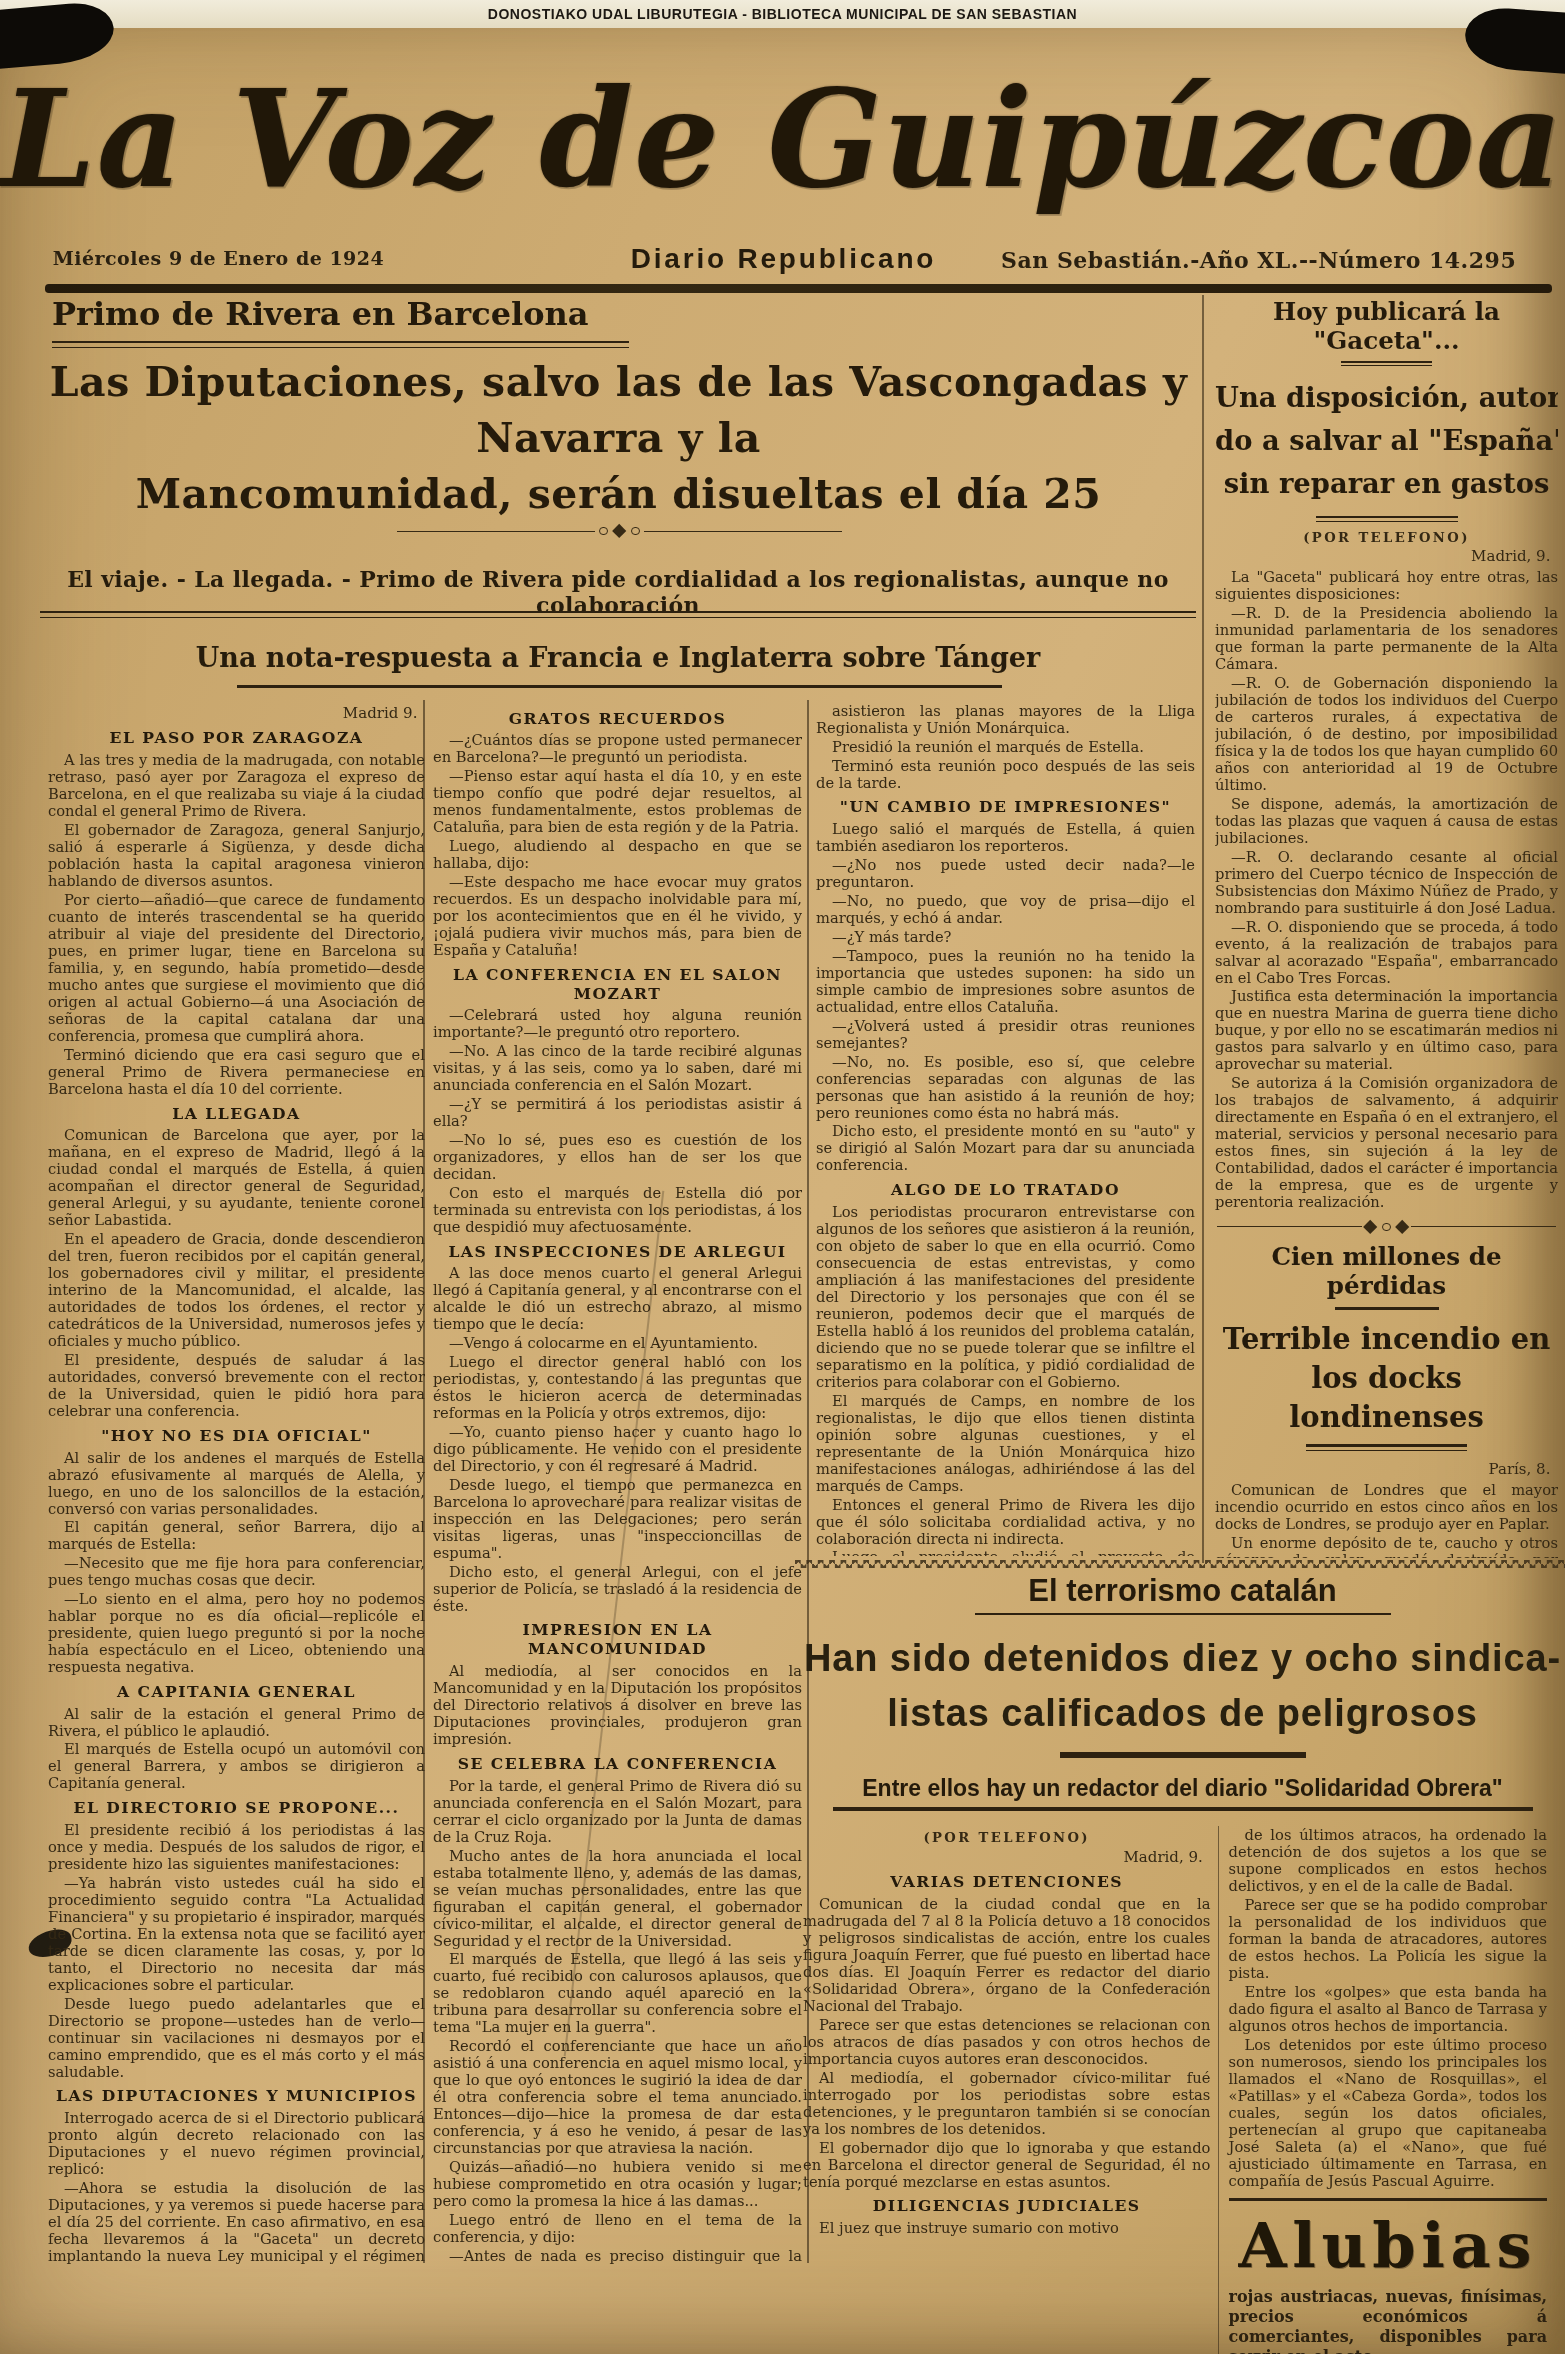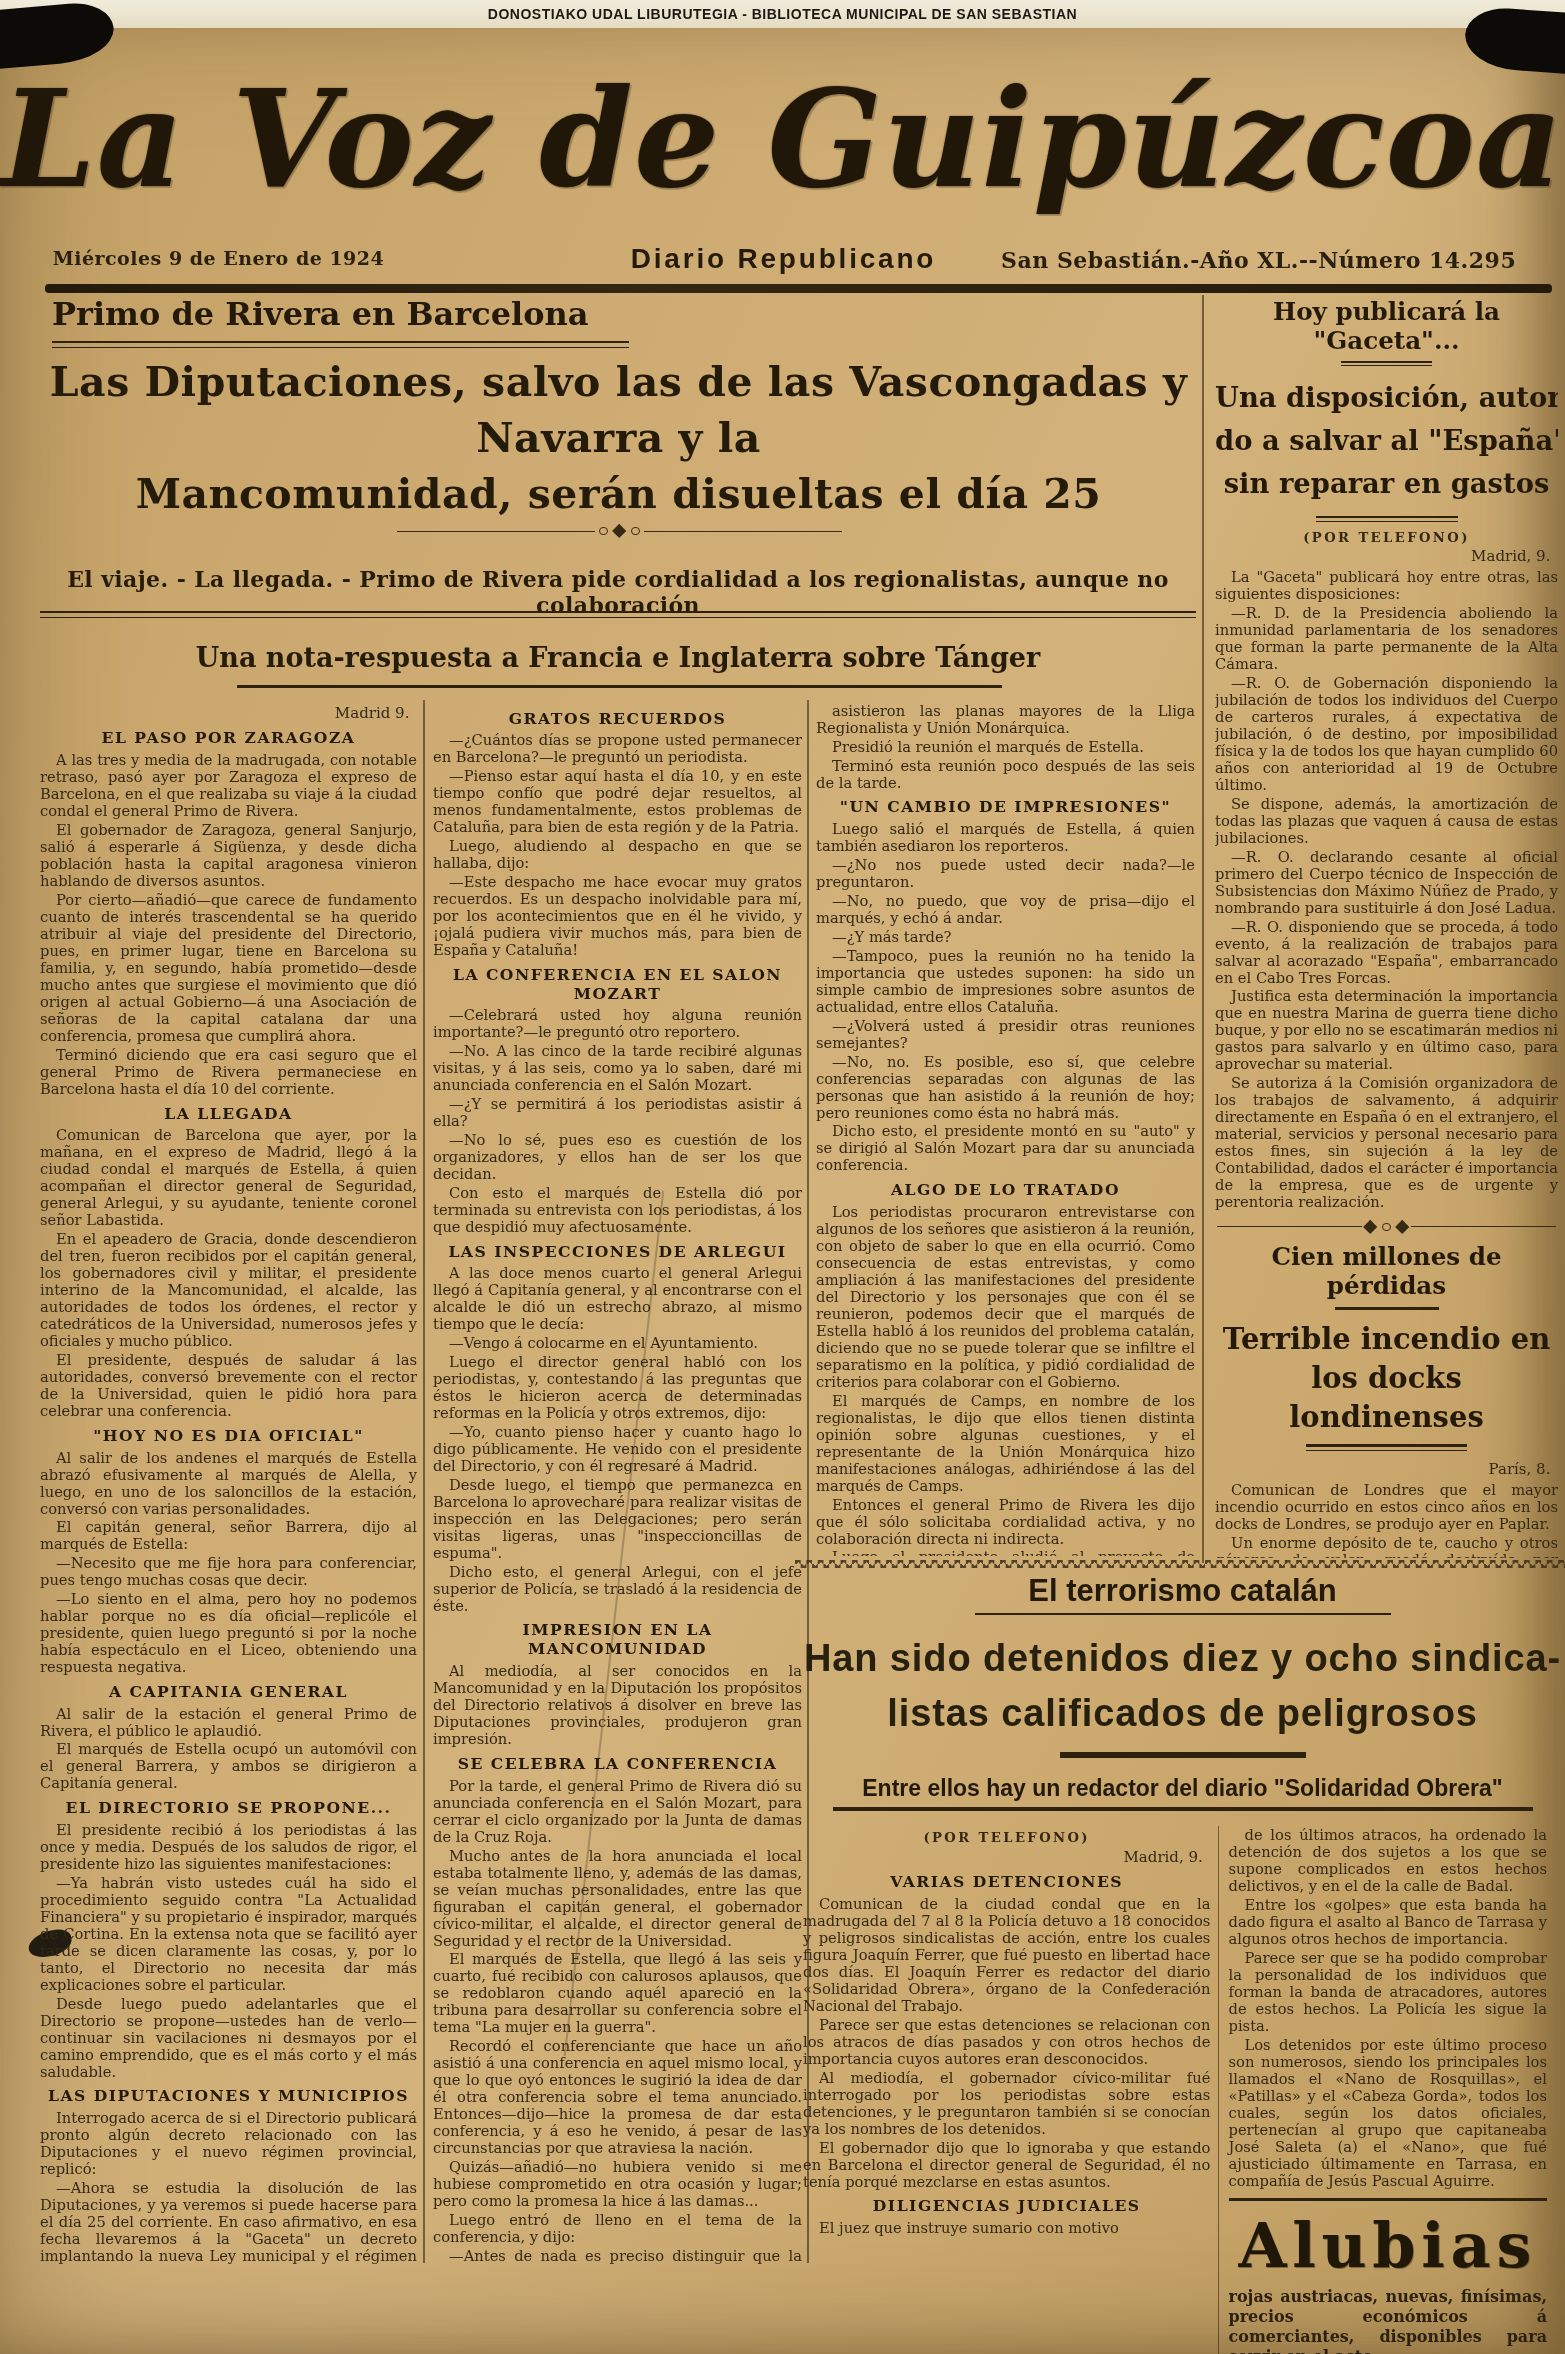--- a/index.html
+++ b/index.html
@@ -54,21 +54,21 @@
   .subhead1{position:absolute;left:40px;top:566px;width:1156px;text-align:center;
     font-size:22px;font-weight:bold;color:#261c0c;letter-spacing:0.4px;}
   .sh1-rule{position:absolute;left:40px;top:611px;width:1156px;height:6.6px;
     border-top:2.8px solid #2d2110;border-bottom:1.4px solid #2d2110;}
   .subhead2{position:absolute;left:40px;top:642px;width:1156px;text-align:center;
     font-size:27px;font-weight:bold;color:#261c0c;}
   .sh2-rule{position:absolute;left:237px;top:685px;width:765px;height:2.8px;background:#2d2110;}
 
   
   .bodycol{position:absolute;overflow:hidden;color:#33271442;}
-  .col1{left:40px;top:702px;width:377px;height:1563px;}
+  .col1{left:48px;top:702px;width:377px;height:1563px;}
   .col2{left:433px;top:702px;width:369px;height:1563px;}
   .col3{left:816px;top:702px;width:379px;height:854px;}
   .para{font-size:14.7px;line-height:17px;text-align:justify;text-indent:16px;margin:0 0 1.9px 0;color:#34281442;}
   .para,.xhead,.dateline,.telefono{color:#342814;}
   .xhead{font-size:15.6px;font-weight:bold;text-align:center;letter-spacing:1.5px;margin:6.6px 0 3.8px;color:#241a0b;}
   .dateline{font-size:15px;text-align:right;margin:1.9px 7.6px 2.8px 0;}
   .telefono{font-size:13.2px;text-align:center;letter-spacing:2.4px;font-weight:bold;margin:3.8px 0 2.8px;}
 
   
   .gaceta{position:absolute;left:1215px;top:297px;width:343px;height:1261px;overflow:hidden;}
@@ -286,22 +286,22 @@
           <div class="para" data-name="paragraph">Comunican de la ciudad condal que en la madrugada del 7 al 8 la Policía detuvo a 18 conocidos y peligrosos sindicalistas de acción, entre los cuales figura Joaquín Ferrer, que fué puesto en libertad hace dos días. El Joaquín Ferrer es redactor del diario «Solidaridad Obrera», órgano de la Confederación Nacional del Trabajo.</div>
           <div class="para" data-name="paragraph">Parece ser que estas detenciones se relacionan con los atracos de días pasados y con otros hechos de importancia cuyos autores eran desconocidos.</div>
           <div class="para" data-name="paragraph">Al mediodía, el gobernador cívico-militar fué interrogado por los periodistas sobre estas detenciones, y le preguntaron también si se conocían ya los nombres de los detenidos.</div>
           <div class="para" data-name="paragraph">El gobernador dijo que lo ignoraba y que estando en Barcelona el director general de Seguridad, él no tenía porqué mezclarse en estas asuntos.</div>
           <div class="xhead" data-name="section-heading">DILIGENCIAS JUDICIALES</div>
           <div class="para" data-name="paragraph">El juez que instruye sumario con motivo</div>
         </div>
       <div class="t-right" data-name="terror-column-right">
         <div data-name="terror-right-body">
             <div class="para" data-name="paragraph">de los últimos atracos, ha ordenado la detención de dos sujetos a los que se supone complicados en estos hechos delictivos, y en el de la calle de Badal.</div>
+            <div class="para" data-name="paragraph">Parece ser que se ha podido comprobar la personalidad de los individuos que forman la banda de atracadores, autores de estos hechos. La Policía les sigue la pista.</div>
             <div class="para" data-name="paragraph">Entre los «golpes» que esta banda ha dado figura el asalto al Banco de Tarrasa y algunos otros hechos de importancia.</div>
-            <div class="para" data-name="paragraph">Parece ser que se ha podido comprobar la personalidad de los individuos que forman la banda de atracadores, autores de estos hechos. La Policía les sigue la pista.</div>
             <div class="para" data-name="paragraph">Los detenidos por este último proceso son numerosos, siendo los principales los llamados el «Nano de Rosquillas», el «Patillas» y el «Cabeza Gorda», todos los cuales, según los datos oficiales, pertenecían al grupo que capitaneaba José Saleta (a) el «Nano», que fué ajusticiado últimamente en Tarrasa, en compañía de Jesús Pascual Aguirre.</div>
           </div>
         <div class="ad-rule" data-name="ad-top-rule"></div>
         <div class="ad-title" data-name="ad-title">Alubias</div>
         <div class="ad-body" data-name="ad-body">rojas austriacas, nuevas, finísimas, precios económicos á comerciantes, disponibles para servir en el acto.</div>
 
       </div>
     </div>
   </div>
 

